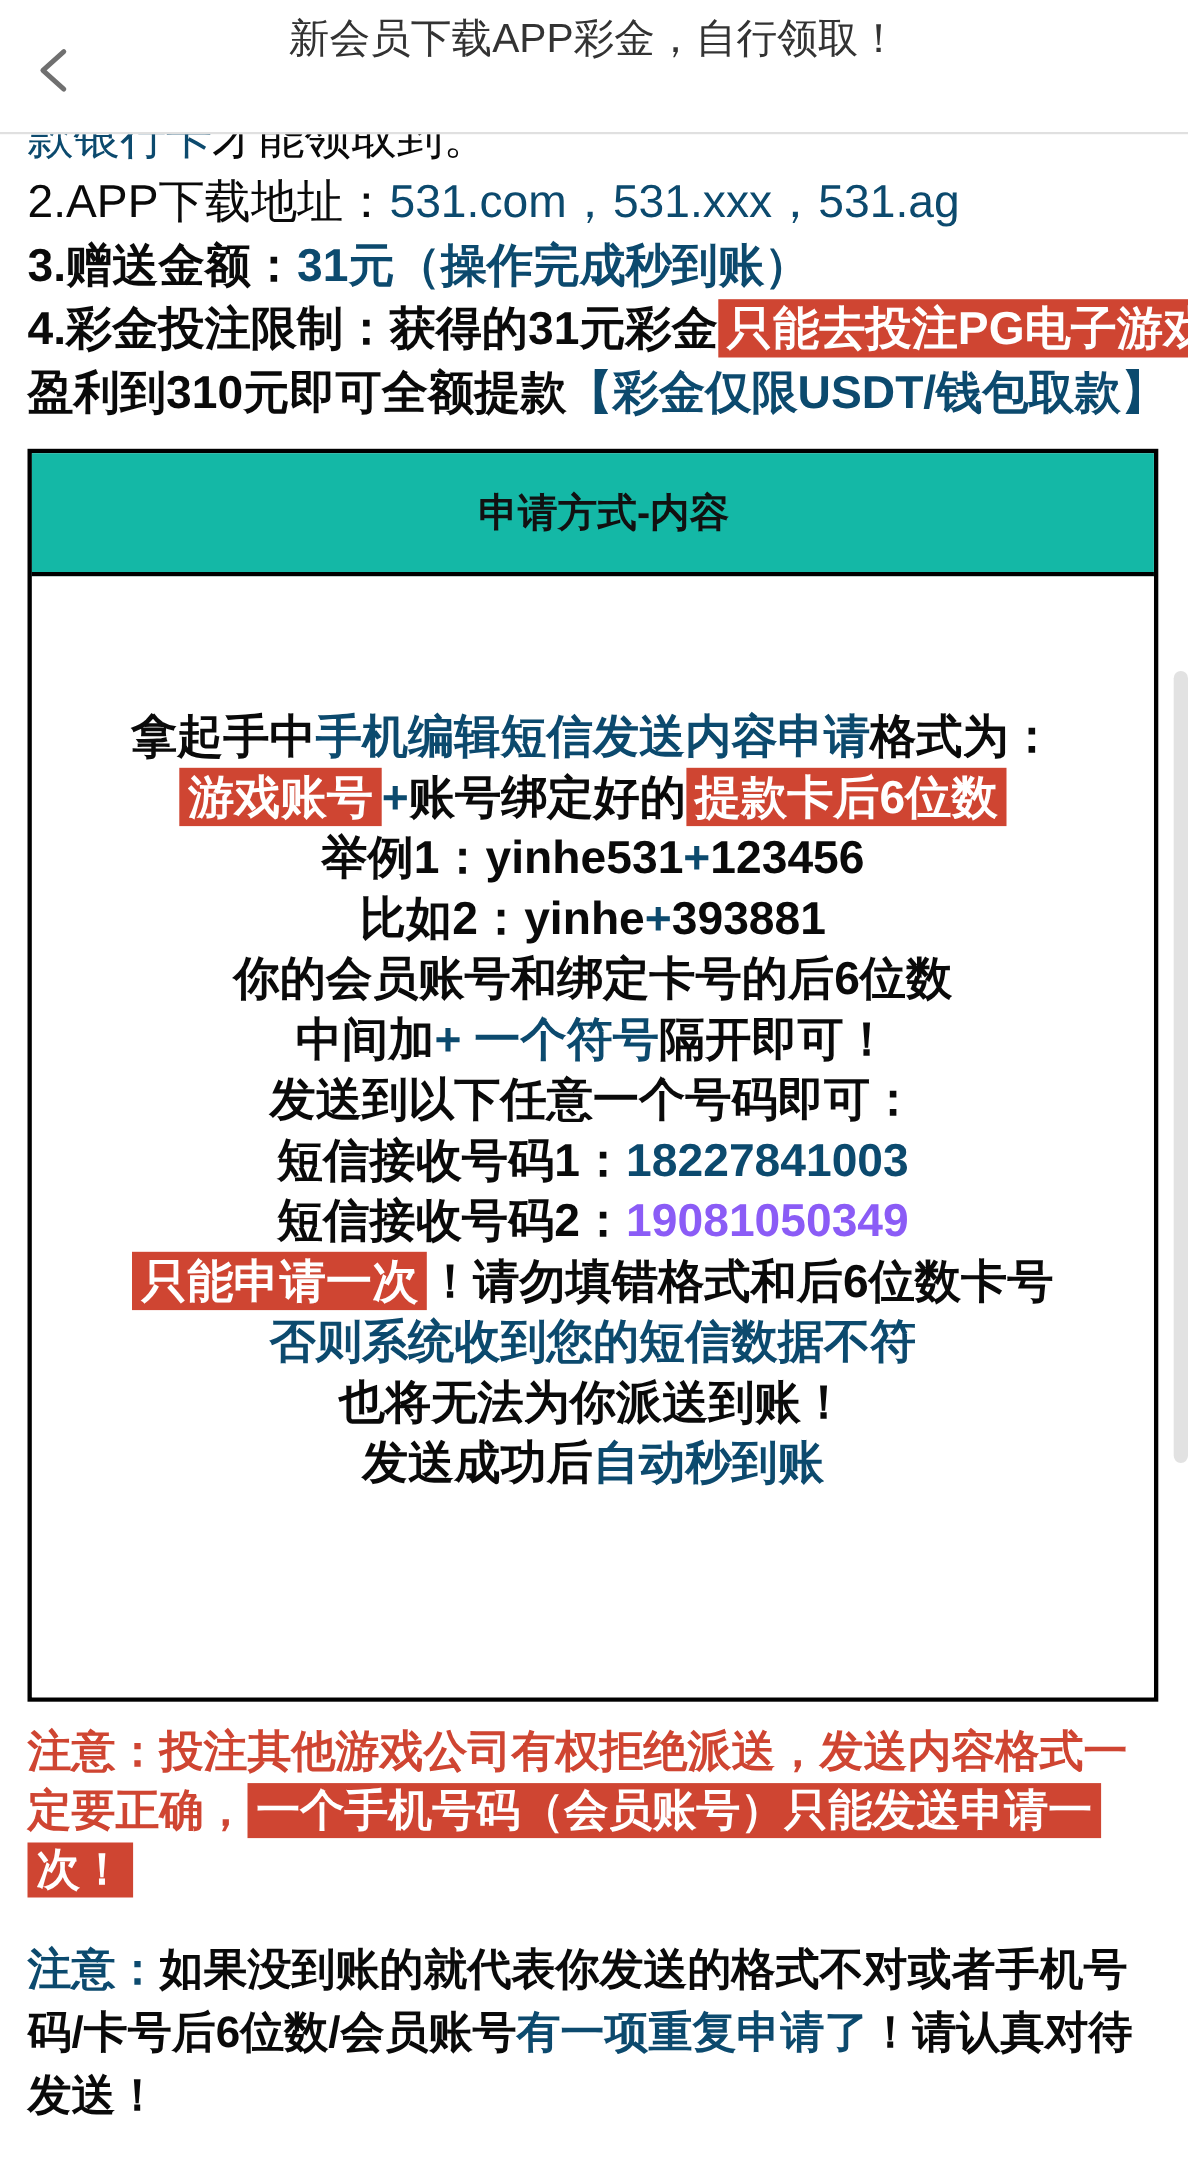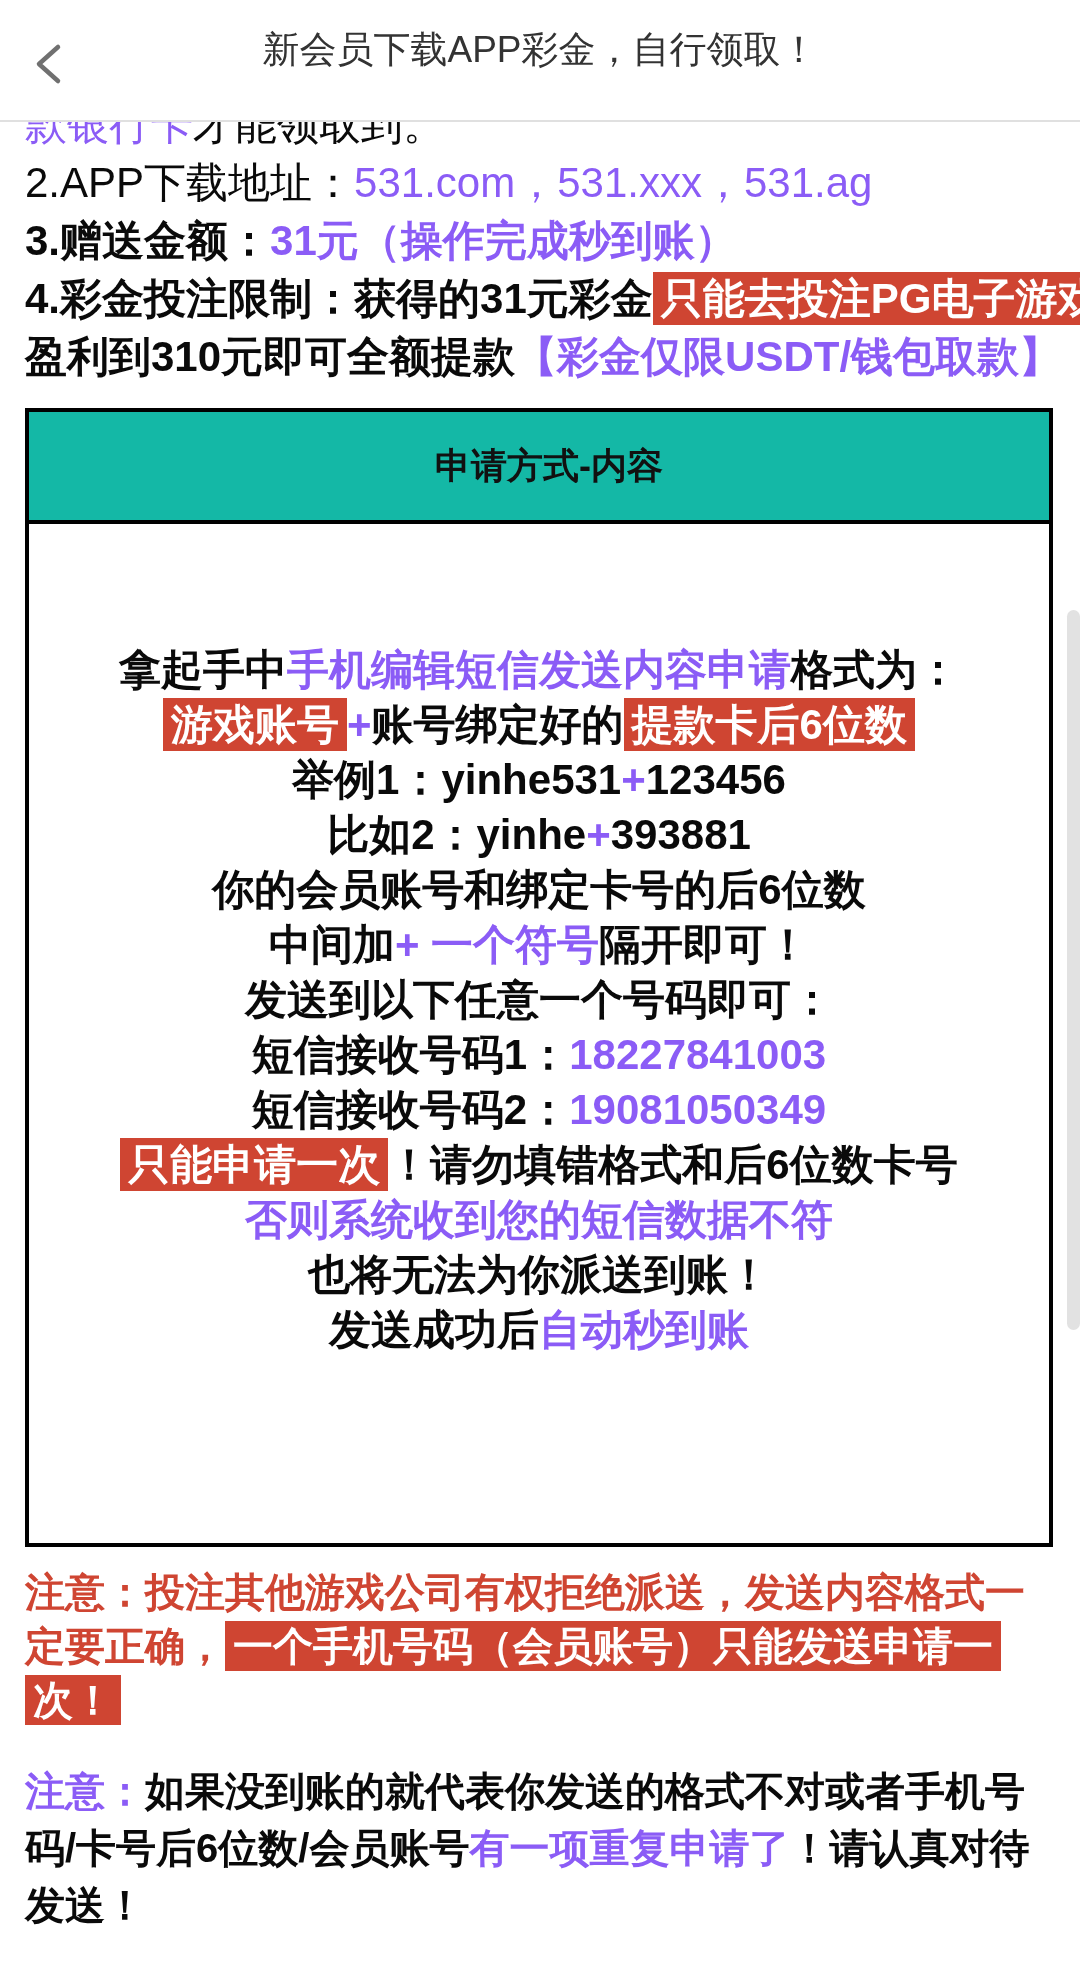--- a/index.html
+++ b/index.html
@@ -4,30 +4,30 @@
 <style>
   * { margin: 0; padding: 0; box-sizing: border-box; }
   html, body { width: 1080px; height: 1967px; overflow: hidden; background: #ffffff;
     font-family: "Liberation Sans", "DejaVu Sans", sans-serif; }
   .page { position: relative; width: 1080px; height: 1967px; background: #fff; overflow: hidden; }
 
   
   .hdr { position: absolute; top: 0; left: 0; width: 1080px; height: 122px;
     background: #ffffff; z-index: 10; border-bottom: 2px solid #e0e0e0; }
   .hdr-back { position: absolute; left: 30px; top: 42px; width: 40px; height: 44px; cursor: pointer; }
-  .hdr-title { margin: 0 auto; padding-top: 25px; width: 620px; text-align: center;
+  .hdr-title { margin: 0 auto; padding-top: 10px; width: 620px; text-align: center;
     font-size: 37px; line-height: 49px; color: #333333; font-weight: 400; }
 
   
   .content { position: absolute; top: 0; left: 0; width: 1080px; z-index: 1; color: #0a0a0a; }
   .intro { padding: 0 25px; font-size: 42px; line-height: 58px; }
   .intro p { white-space: nowrap; }
   .intro .first { padding-top: 96px; }
   .bold { font-weight: 700; }
-  .s-red { color: #8b5cf6; }
+  .s-red { color: #0c4a6e; }
   .s-blue { color: #8b5cf6; }
   .s-hl { background: #cf4532; color: #ffffff; padding: 3px 8px;
     -webkit-box-decoration-break: clone; box-decoration-break: clone; }
 
   
   .tbl { margin: 22px 27px 0 25px; border: 4px solid #000000; }
   .tbl-hd { height: 112px; background: #14b8a6; border-bottom: 4px solid #000000;
     display: flex; align-items: center; justify-content: center;
     font-size: 36px; font-weight: 700; color: #111111; padding-left: 20px; }
   .tbl-bd { background: #ffffff; padding: 118px 8px 186px; text-align: center;

